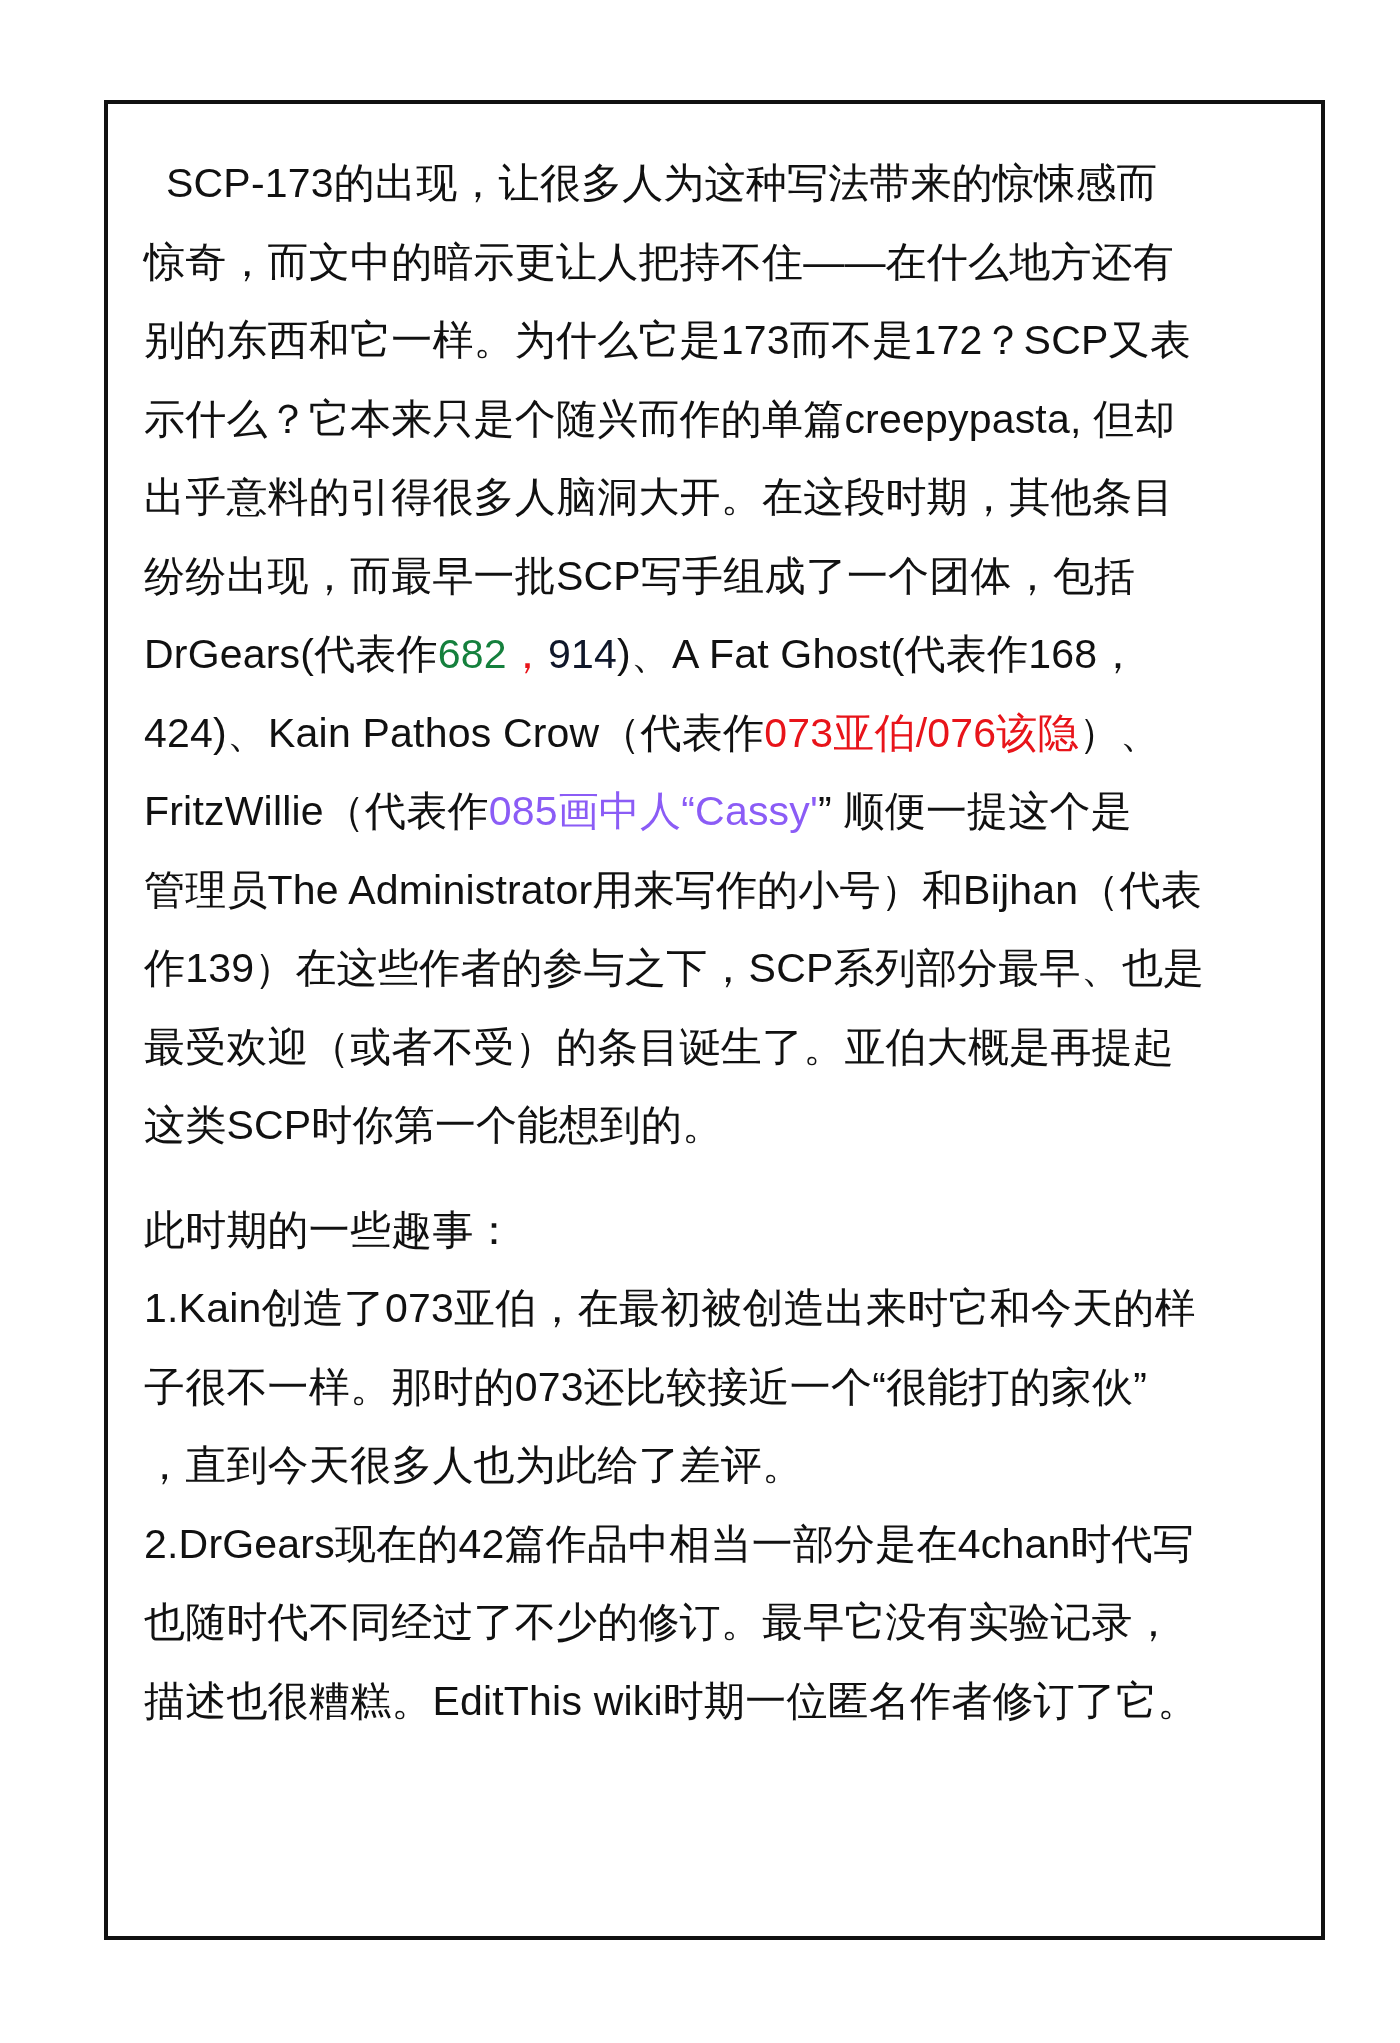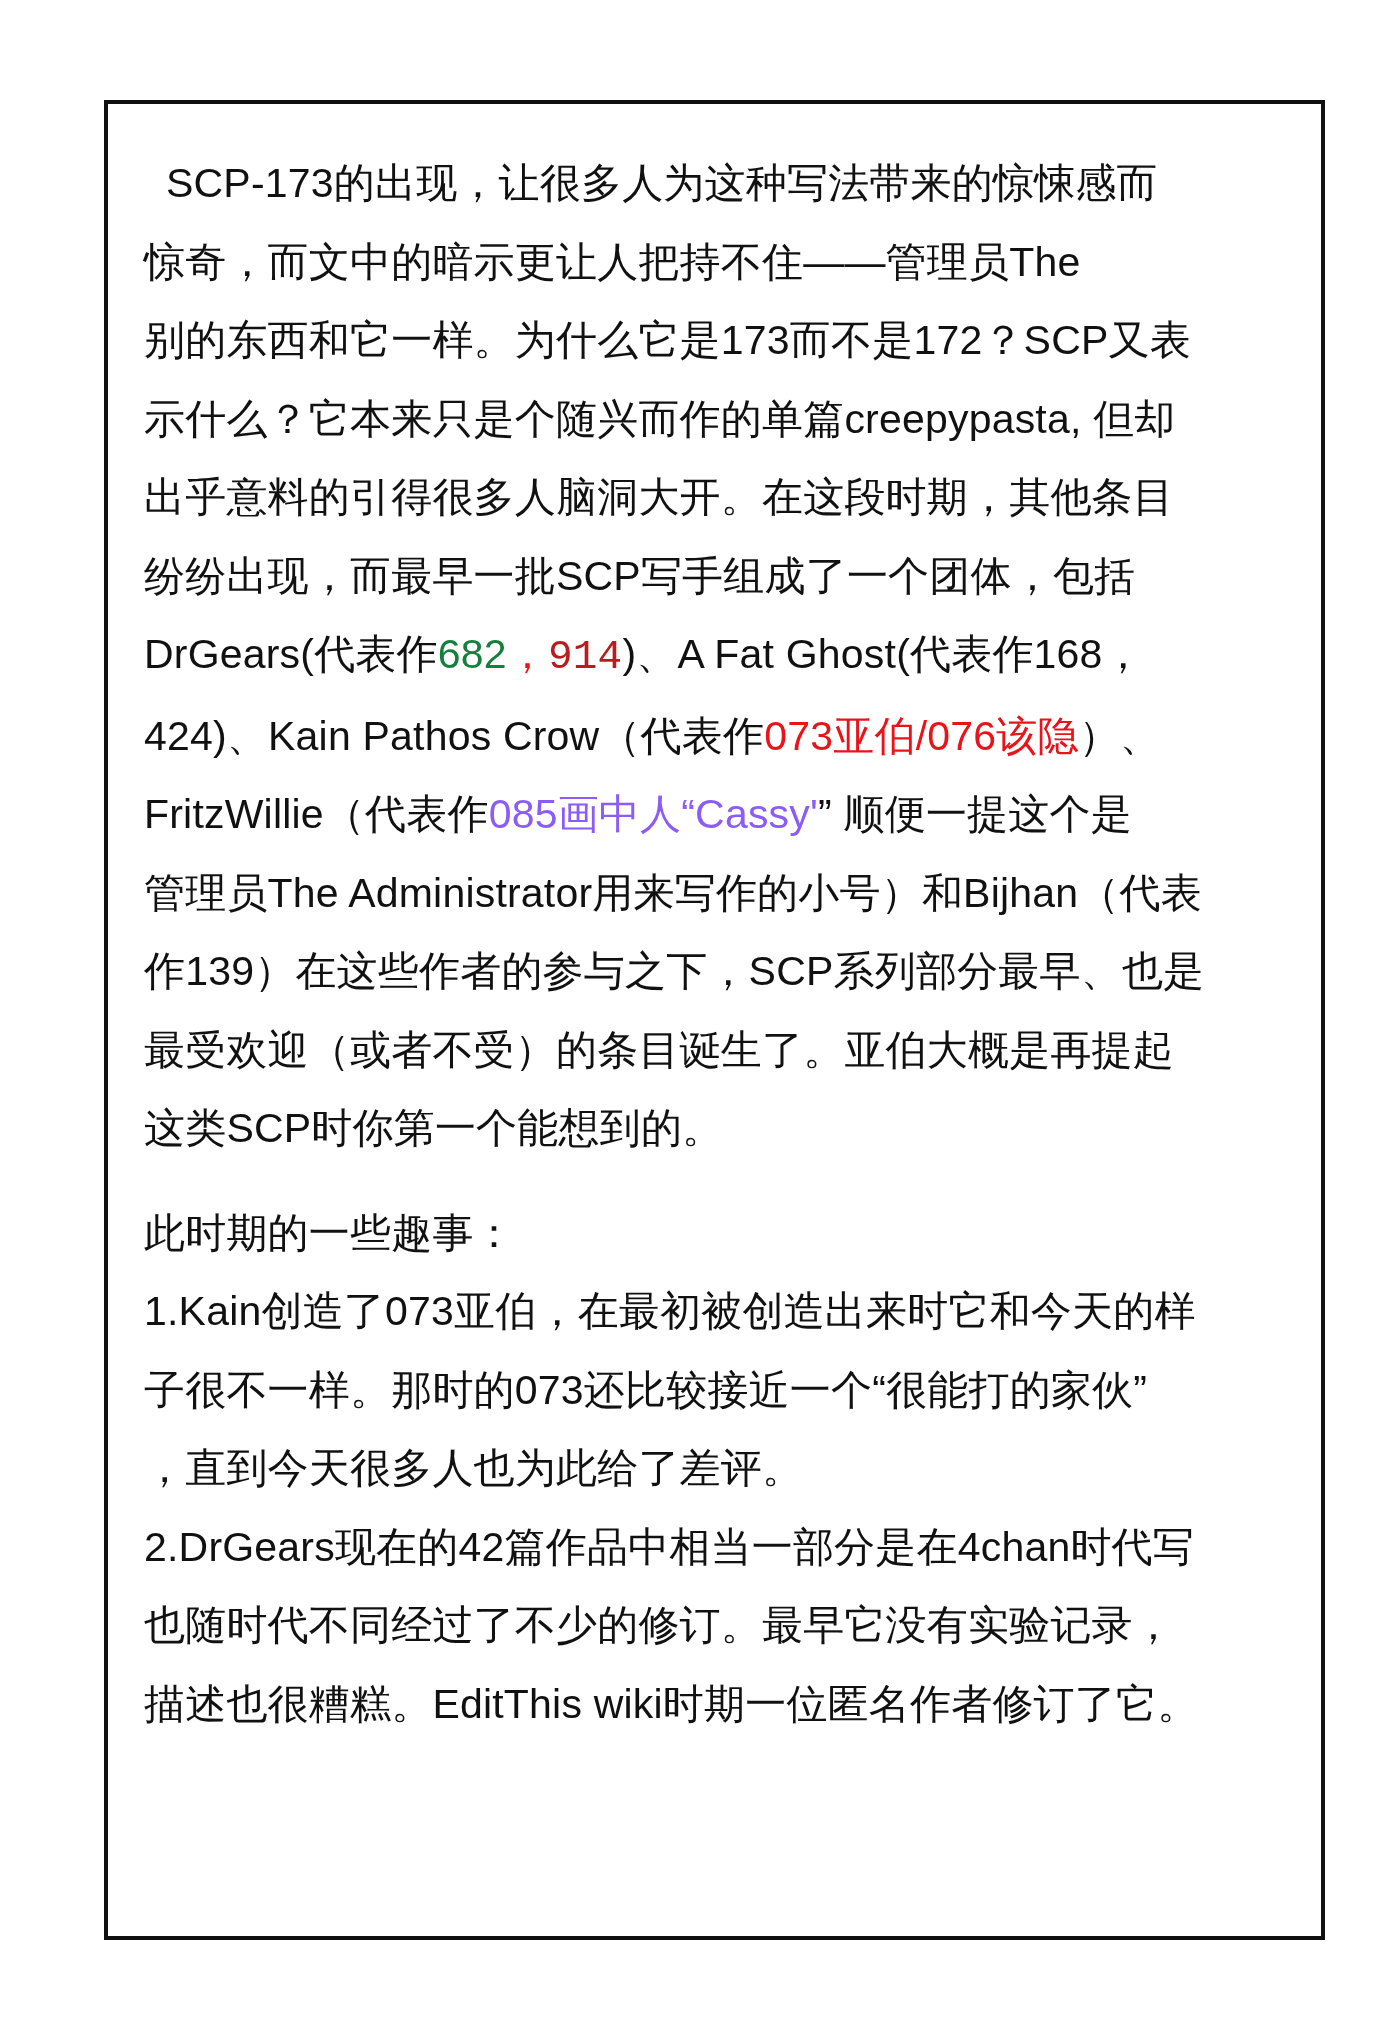--- a/index.html
+++ b/index.html
@@ -33,26 +33,26 @@
   .red { color: #e8141a; }
   .indent { padding-left: 22px; }
 </style>
 </head>
 <body>
 
 <div class="frame">
   <div class="content" id="content">
       <div class="para">
         <span class="line indent"><span>SCP-173的出现，让很多人为这种写法带来的惊悚感而</span></span>
-        <span class="line"><span>惊奇，而文中的暗示更让人把持不住——管理员The</span></span>
+        <span class="line"><span>惊奇，而文中的暗示更让人把持不住——在什么地方还有</span></span>
         <span class="line"><span>别的东西和它一样。为什么它是173而不是172？SCP又表</span></span>
         <span class="line"><span>示什么？它本来只是个随兴而作的单篇creepypasta, 但却</span></span>
         <span class="line"><span>出乎意料的引得很多人脑洞大开。在这段时期，其他条目</span></span>
         <span class="line"><span>纷纷出现，而最早一批SCP写手组成了一个团体，包括</span></span>
-        <span class="line"><span>DrGears(代表作</span><span class="red" style="color: #15803d;">682</span><span class="red" style="color: rgb(232, 20, 26);">，</span><span class="red" style="color: #b91c1c; font-family: Liberation Mono, monospace;">914</span><span>)、A Fat Ghost(代表作168，</span></span>
+        <span class="line"><span>DrGears(代表作</span><span class="red" style="color: #15803d;">682</span><span class="red" style="color: rgb(232, 20, 26);">，</span><span class="red" style="color: #0f172a;">914</span><span>)、A Fat Ghost(代表作168，</span></span>
         <span class="line"><span>424)、Kain Pathos Crow（代表作</span><span class="red" style="color: rgb(232, 20, 26);">073亚伯/076该隐</span><span>）、</span></span>
         <span class="line"><span>FritzWillie（代表作</span><span class="red" style="color: #8b5cf6;">085画中人“Cassy'</span><span>” 顺便一提这个是</span></span>
         <span class="line"><span>管理员The Administrator用来写作的小号）和Bijhan（代表</span></span>
         <span class="line"><span>作139）在这些作者的参与之下，SCP系列部分最早、也是</span></span>
         <span class="line"><span>最受欢迎（或者不受）的条目诞生了。亚伯大概是再提起</span></span>
         <span class="line"><span>这类SCP时你第一个能想到的。</span></span>
       </div>
       <div class="para">
         <span class="line"><span>此时期的一些趣事：</span></span>
         <span class="line"><span>1.Kain创造了073亚伯，在最初被创造出来时它和今天的样</span></span>

